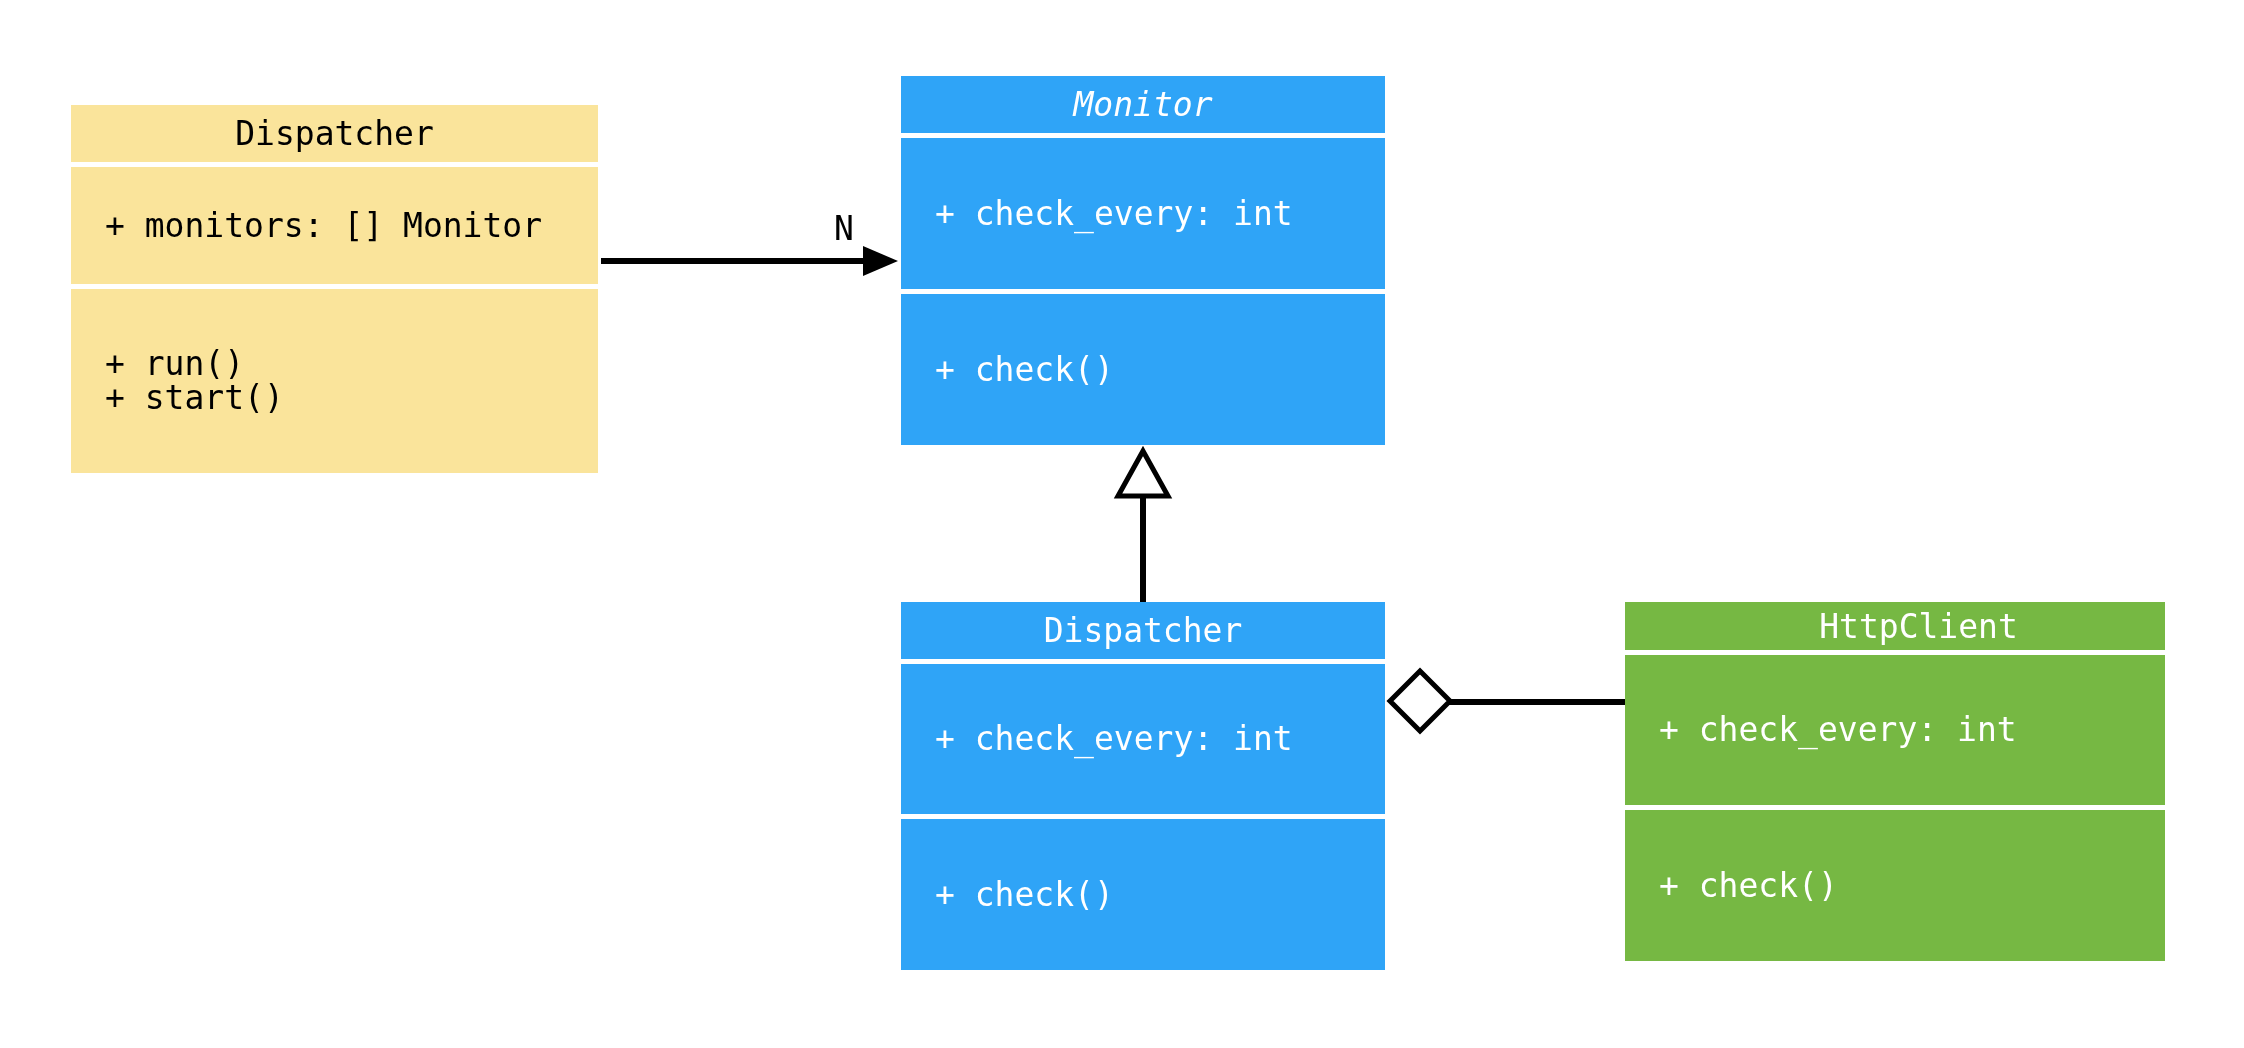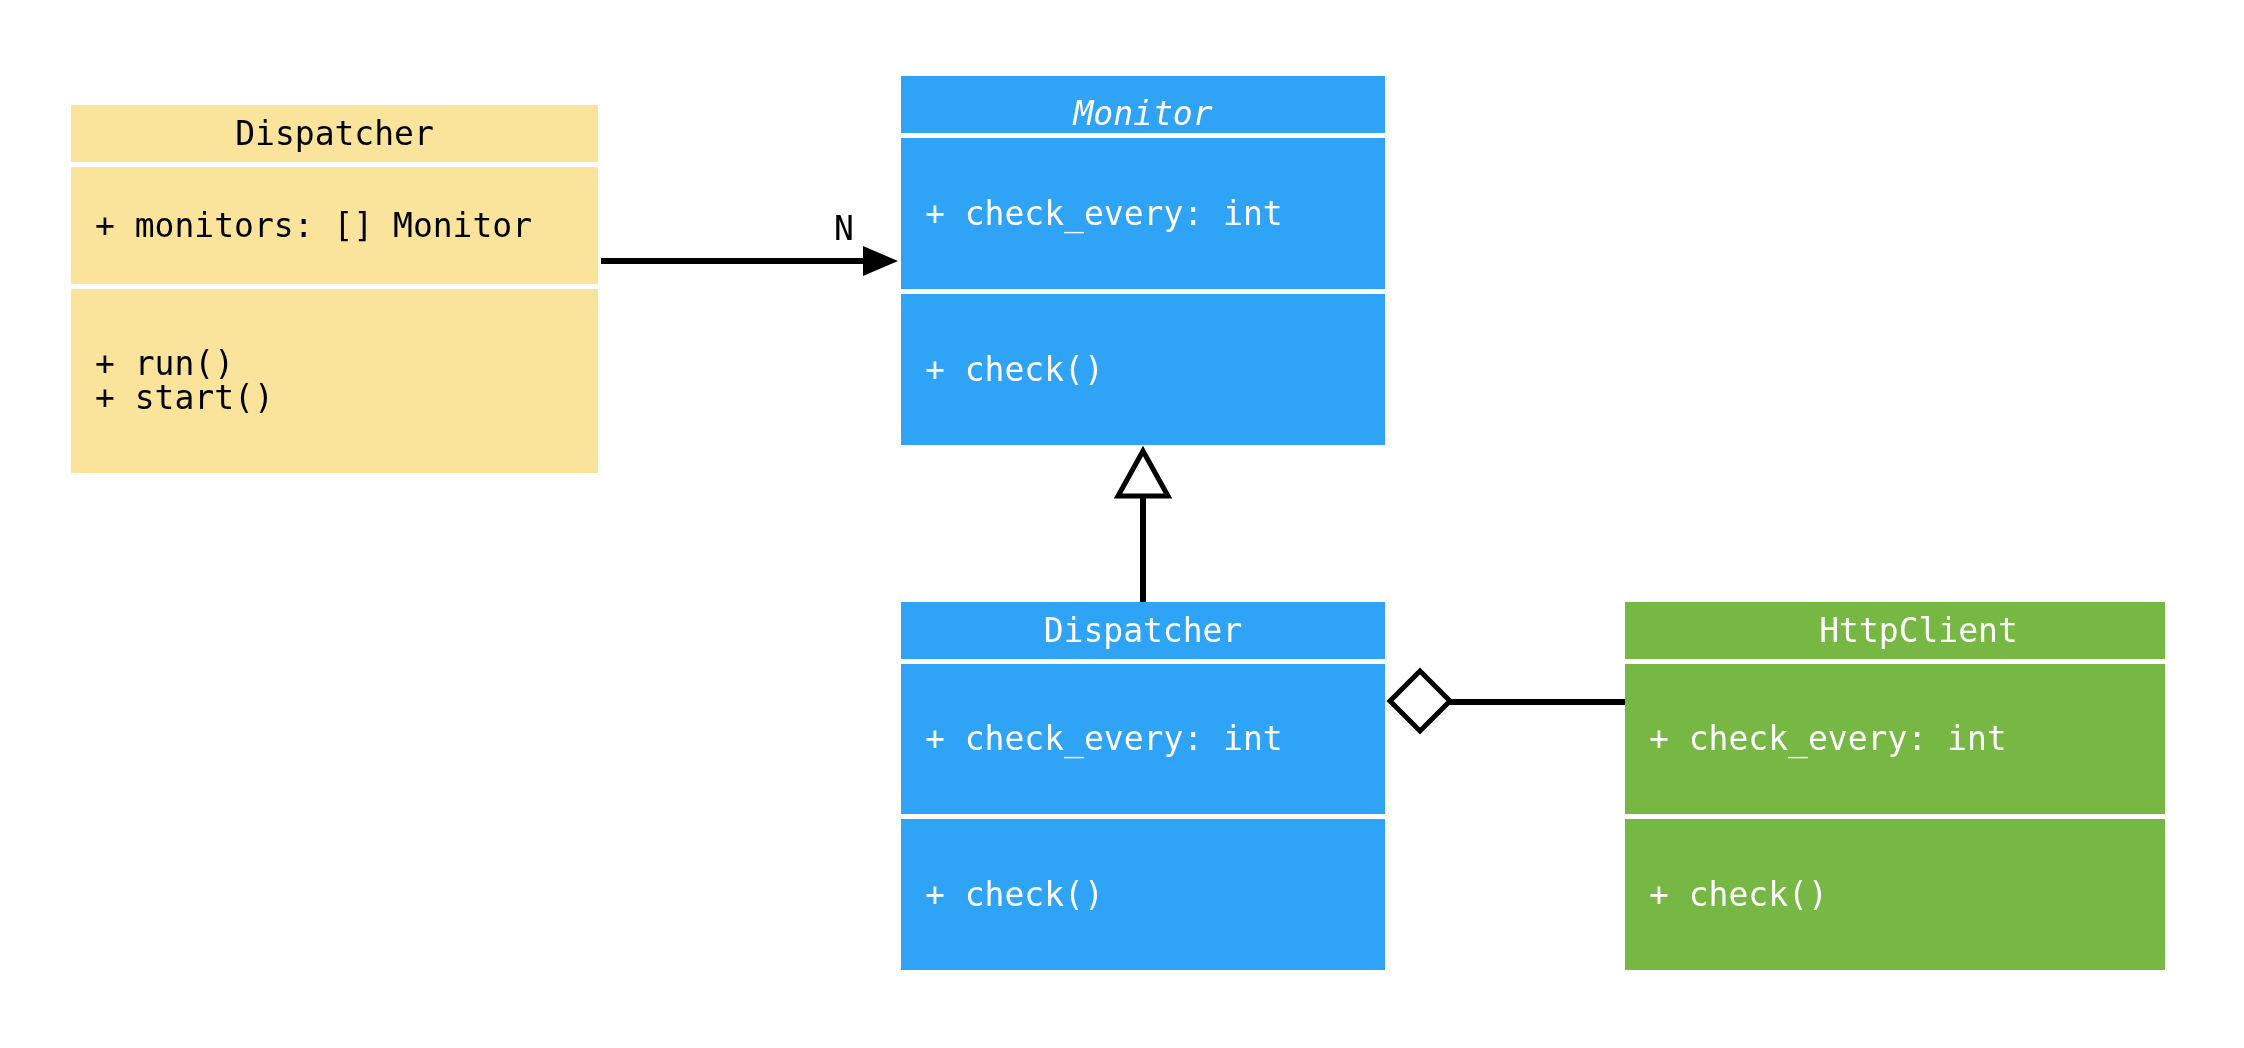--- a/index.html
+++ b/index.html
@@ -33,27 +33,26 @@
     margin-top: 5px;
   }
   .uml-title {
     display: flex;
     align-items: center;
     justify-content: center;
     font-size: 33px;
   }
   .uml-title.abstract {
     font-style: italic;
-    align-items: flex-end;
   }
   .uml-section {
     display: flex;
     flex-direction: column;
     justify-content: center;
-    padding-left: 24px;
+    padding-left: 34px;
     font-size: 33px;
     line-height: 34px;
   }
   .c-yellow { background: #FAE49B; color: #000000; margin-top: 28px; }
   .c-blue   { background: #2FA4F7; color: #ffffff; }
   .c-green  { background: #76B843; color: #ffffff; }
 
   #connector-layer {
     position: absolute;
     left: 0; top: 0;
@@ -116,21 +115,21 @@
     </div>
     <div class="uml-row uml-section c-blue" style="height:150px;">
       <div>+ check_every: int</div>
     </div>
     <div class="uml-row uml-section c-blue" style="height:151px;">
       <div>+ check()</div>
     </div>
   </div>
 
   <div class="uml-class" style="left:1625px; top:602px; width:540px;">
-    <div class="uml-row uml-title c-green" style="height:57px;padding-left:47px;">
+    <div class="uml-row uml-title c-green" style="height:48px;padding-left:47px;">
       <span>HttpClient</span>
     </div>
     <div class="uml-row uml-section c-green" style="height:150px;">
       <div>+ check_every: int</div>
     </div>
     <div class="uml-row uml-section c-green" style="height:151px;">
       <div>+ check()</div>
     </div>
   </div>
 

